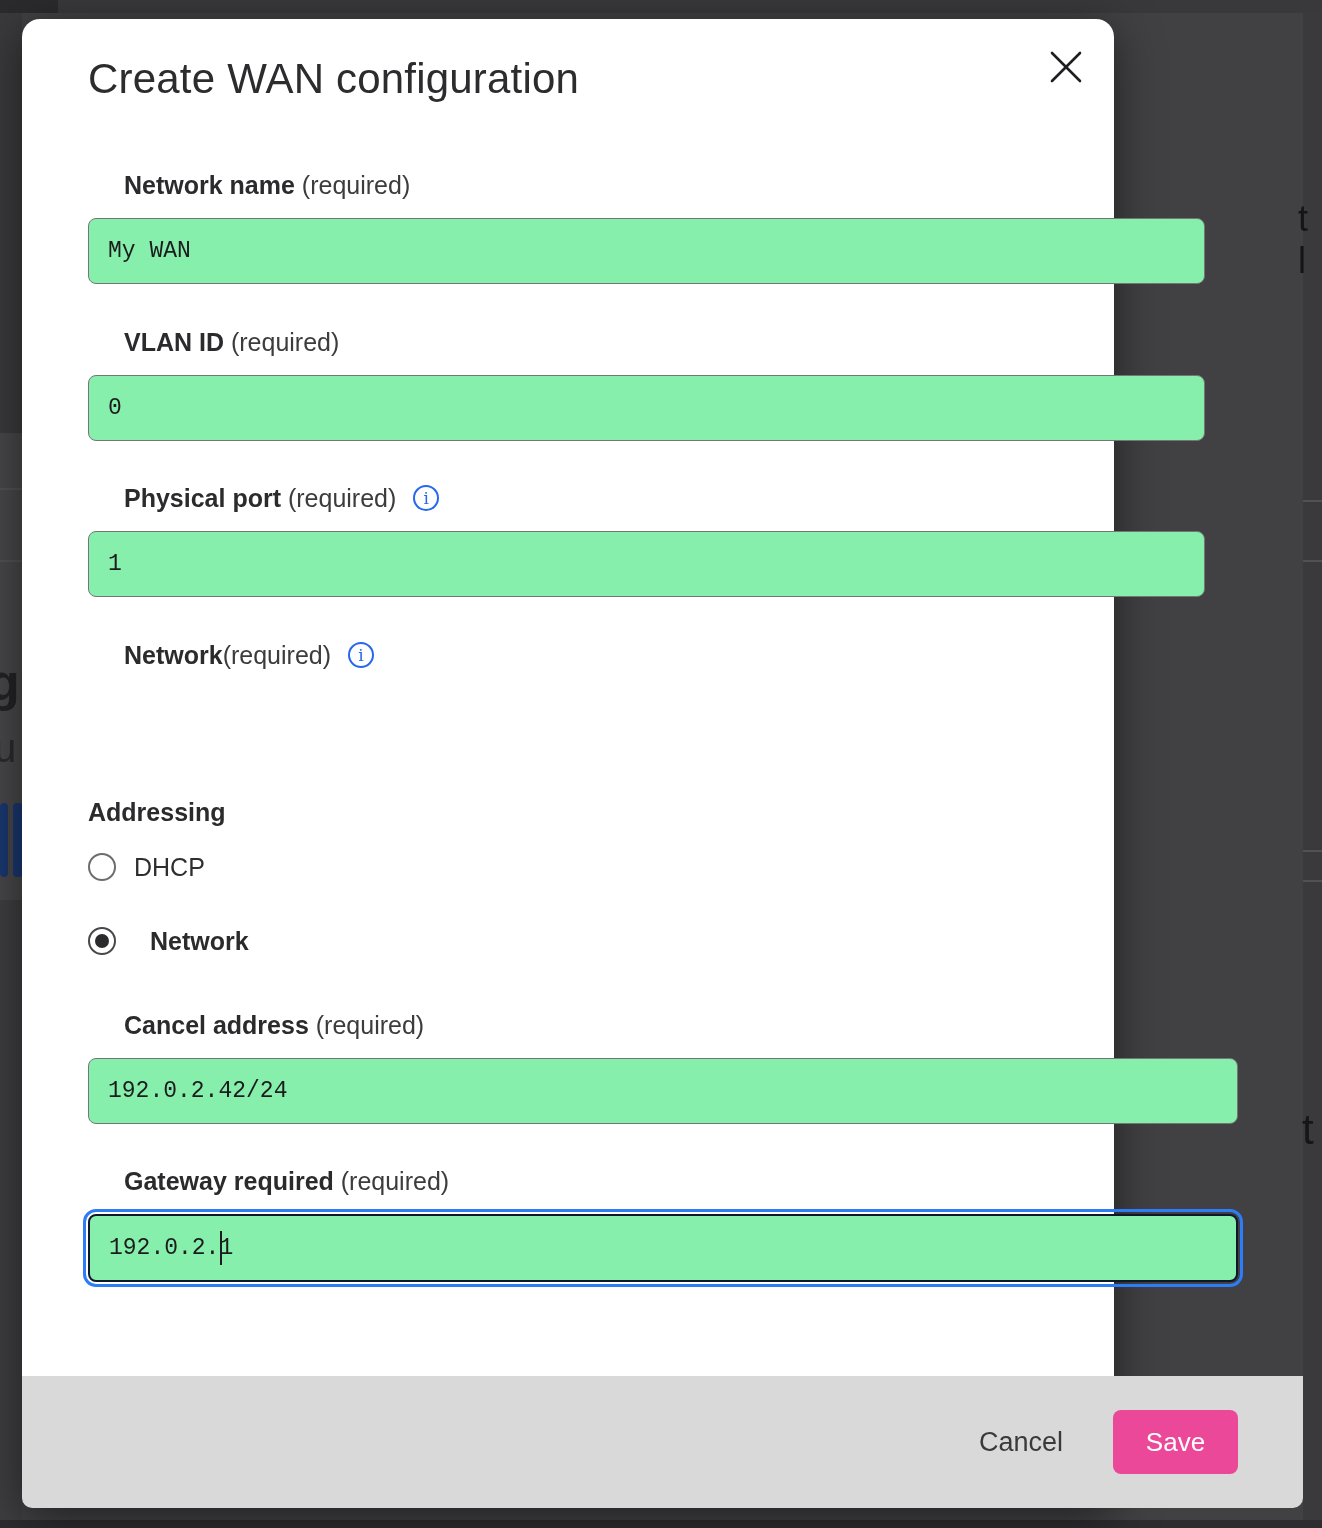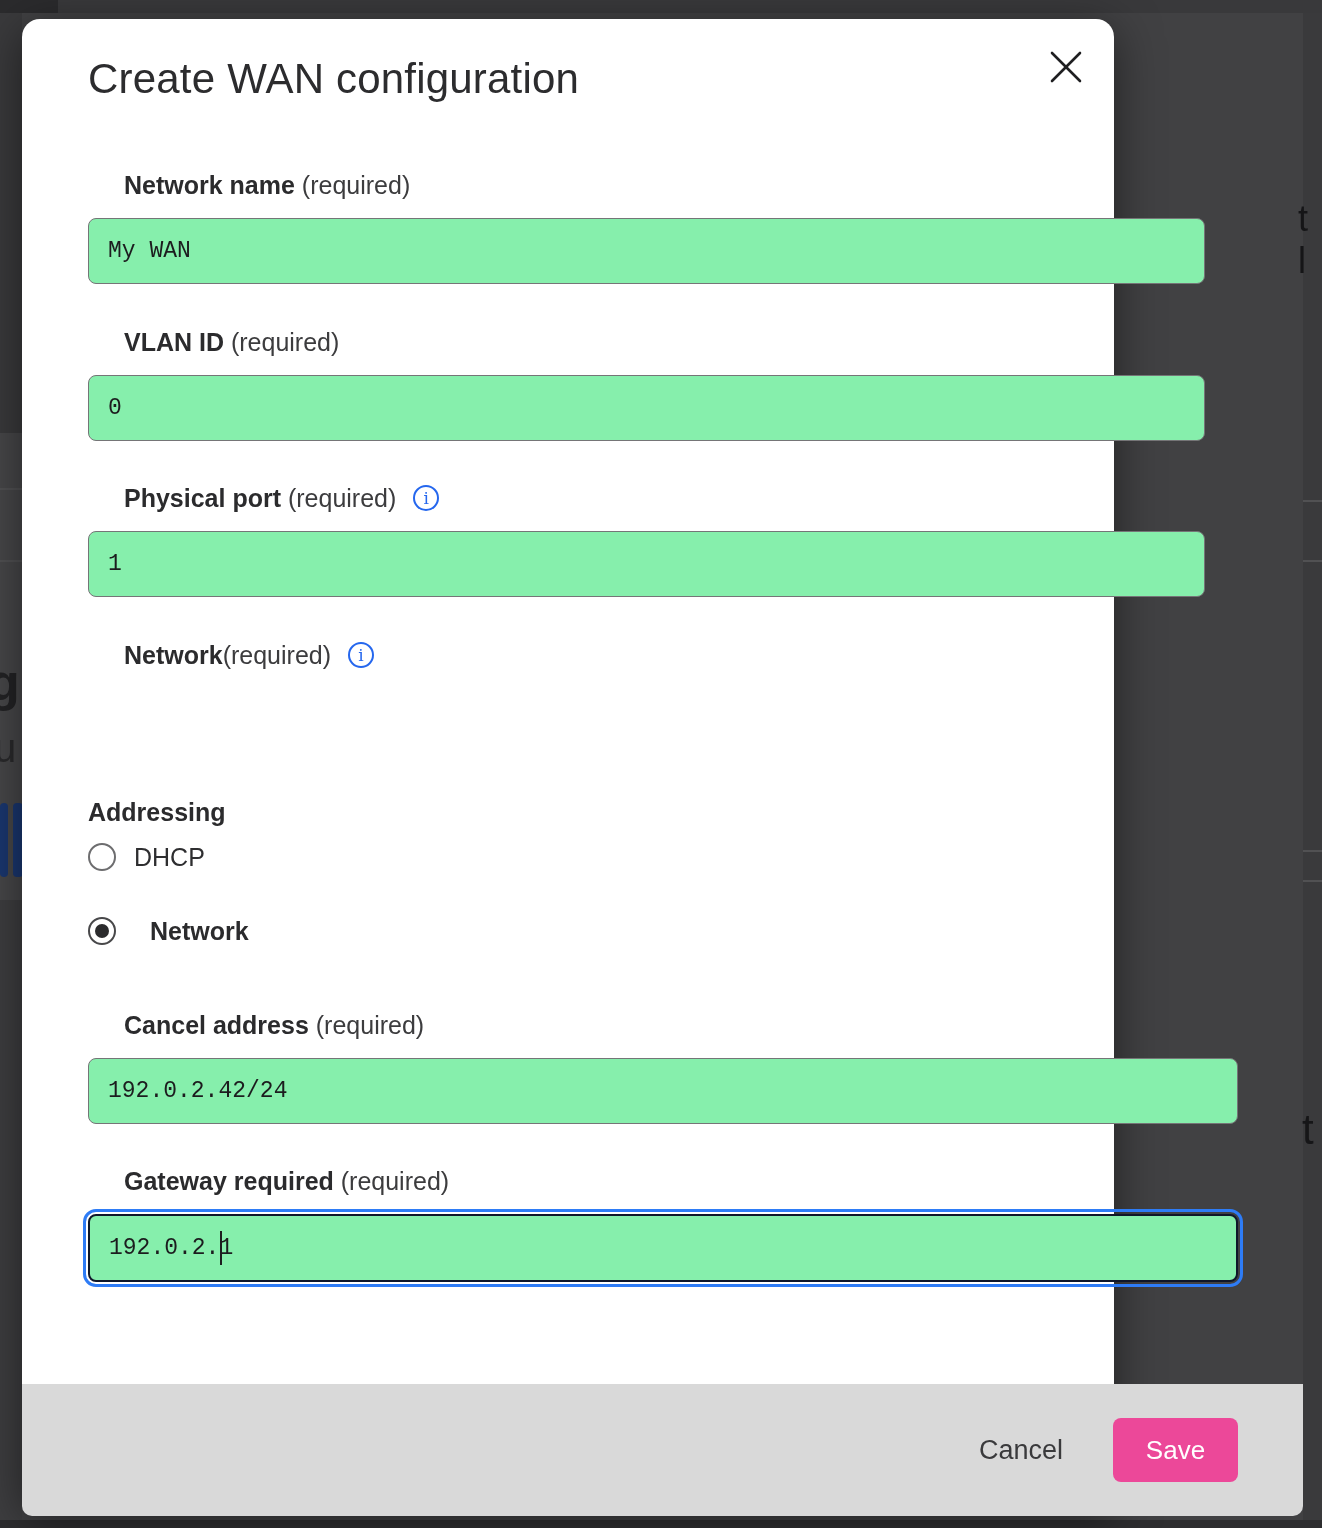--- a/index.html
+++ b/index.html
@@ -62,37 +62,37 @@
     width:26px; height:26px; border:2px solid #2567ee; border-radius:50%;
     margin-left:17px; color:#2567ee; display:inline-flex;
     align-items:center; justify-content:center;
     font-family:"DejaVu Serif", serif; font-size:17px; font-weight:400; line-height:1;
     flex:0 0 auto;
   }
 
   .addressing { position:absolute; left:66px; top:778px; }
   .addr-heading { font-size:25px; font-weight:700; color:#2b2b2d; line-height:30px; }
   .radio-row { display:flex; align-items:center; gap:34px; height:28px; cursor:pointer; }
-  .radio-row.first { margin-top:16px;gap:18px; }
+  .radio-row.first { margin-top:26px;gap:18px; }
   .radio-row.second { margin-top:46px; }
   .radio {
     width:28px; height:28px; border-radius:50%; border:2px solid #6d6d6f;
     background:#fff; display:flex; align-items:center; justify-content:center; flex:0 0 auto;
   }
   .radio.selected { border-color:#48484a; }
   .radio .dot { width:14px; height:14px; border-radius:50%; background:#2b2b2d; display:none; }
   .radio.selected .dot { display:block; }
   .radio-label { font-size:25px; color:#2e2e30; }
   .radio-label.bold { font-weight:700; color:#2b2b2d; }
 
   .modal-footer {
     position:absolute; left:0; top:1357px; width:1281px; height:132px;
     background:#d9d9d9; border-radius:0 0 10px 10px;
     display:flex; align-items:center; justify-content:flex-end;
-    padding-right:65px; gap:48px;margin-top:8px;
+    padding-right:65px; gap:48px;
   }
   .cancel-btn {
     background:transparent; border:none; font-family:"Liberation Sans",sans-serif;
     font-size:27px; color:#3a3a3c; cursor:pointer; padding:8px 2px;
   }
   .save-btn {
     width:125px; height:64px; background:#ec4899; border:none; border-radius:8px;
     font-family:"Liberation Sans",sans-serif; font-size:26px; color:#ffffff; cursor:pointer;
   }
 </style>

